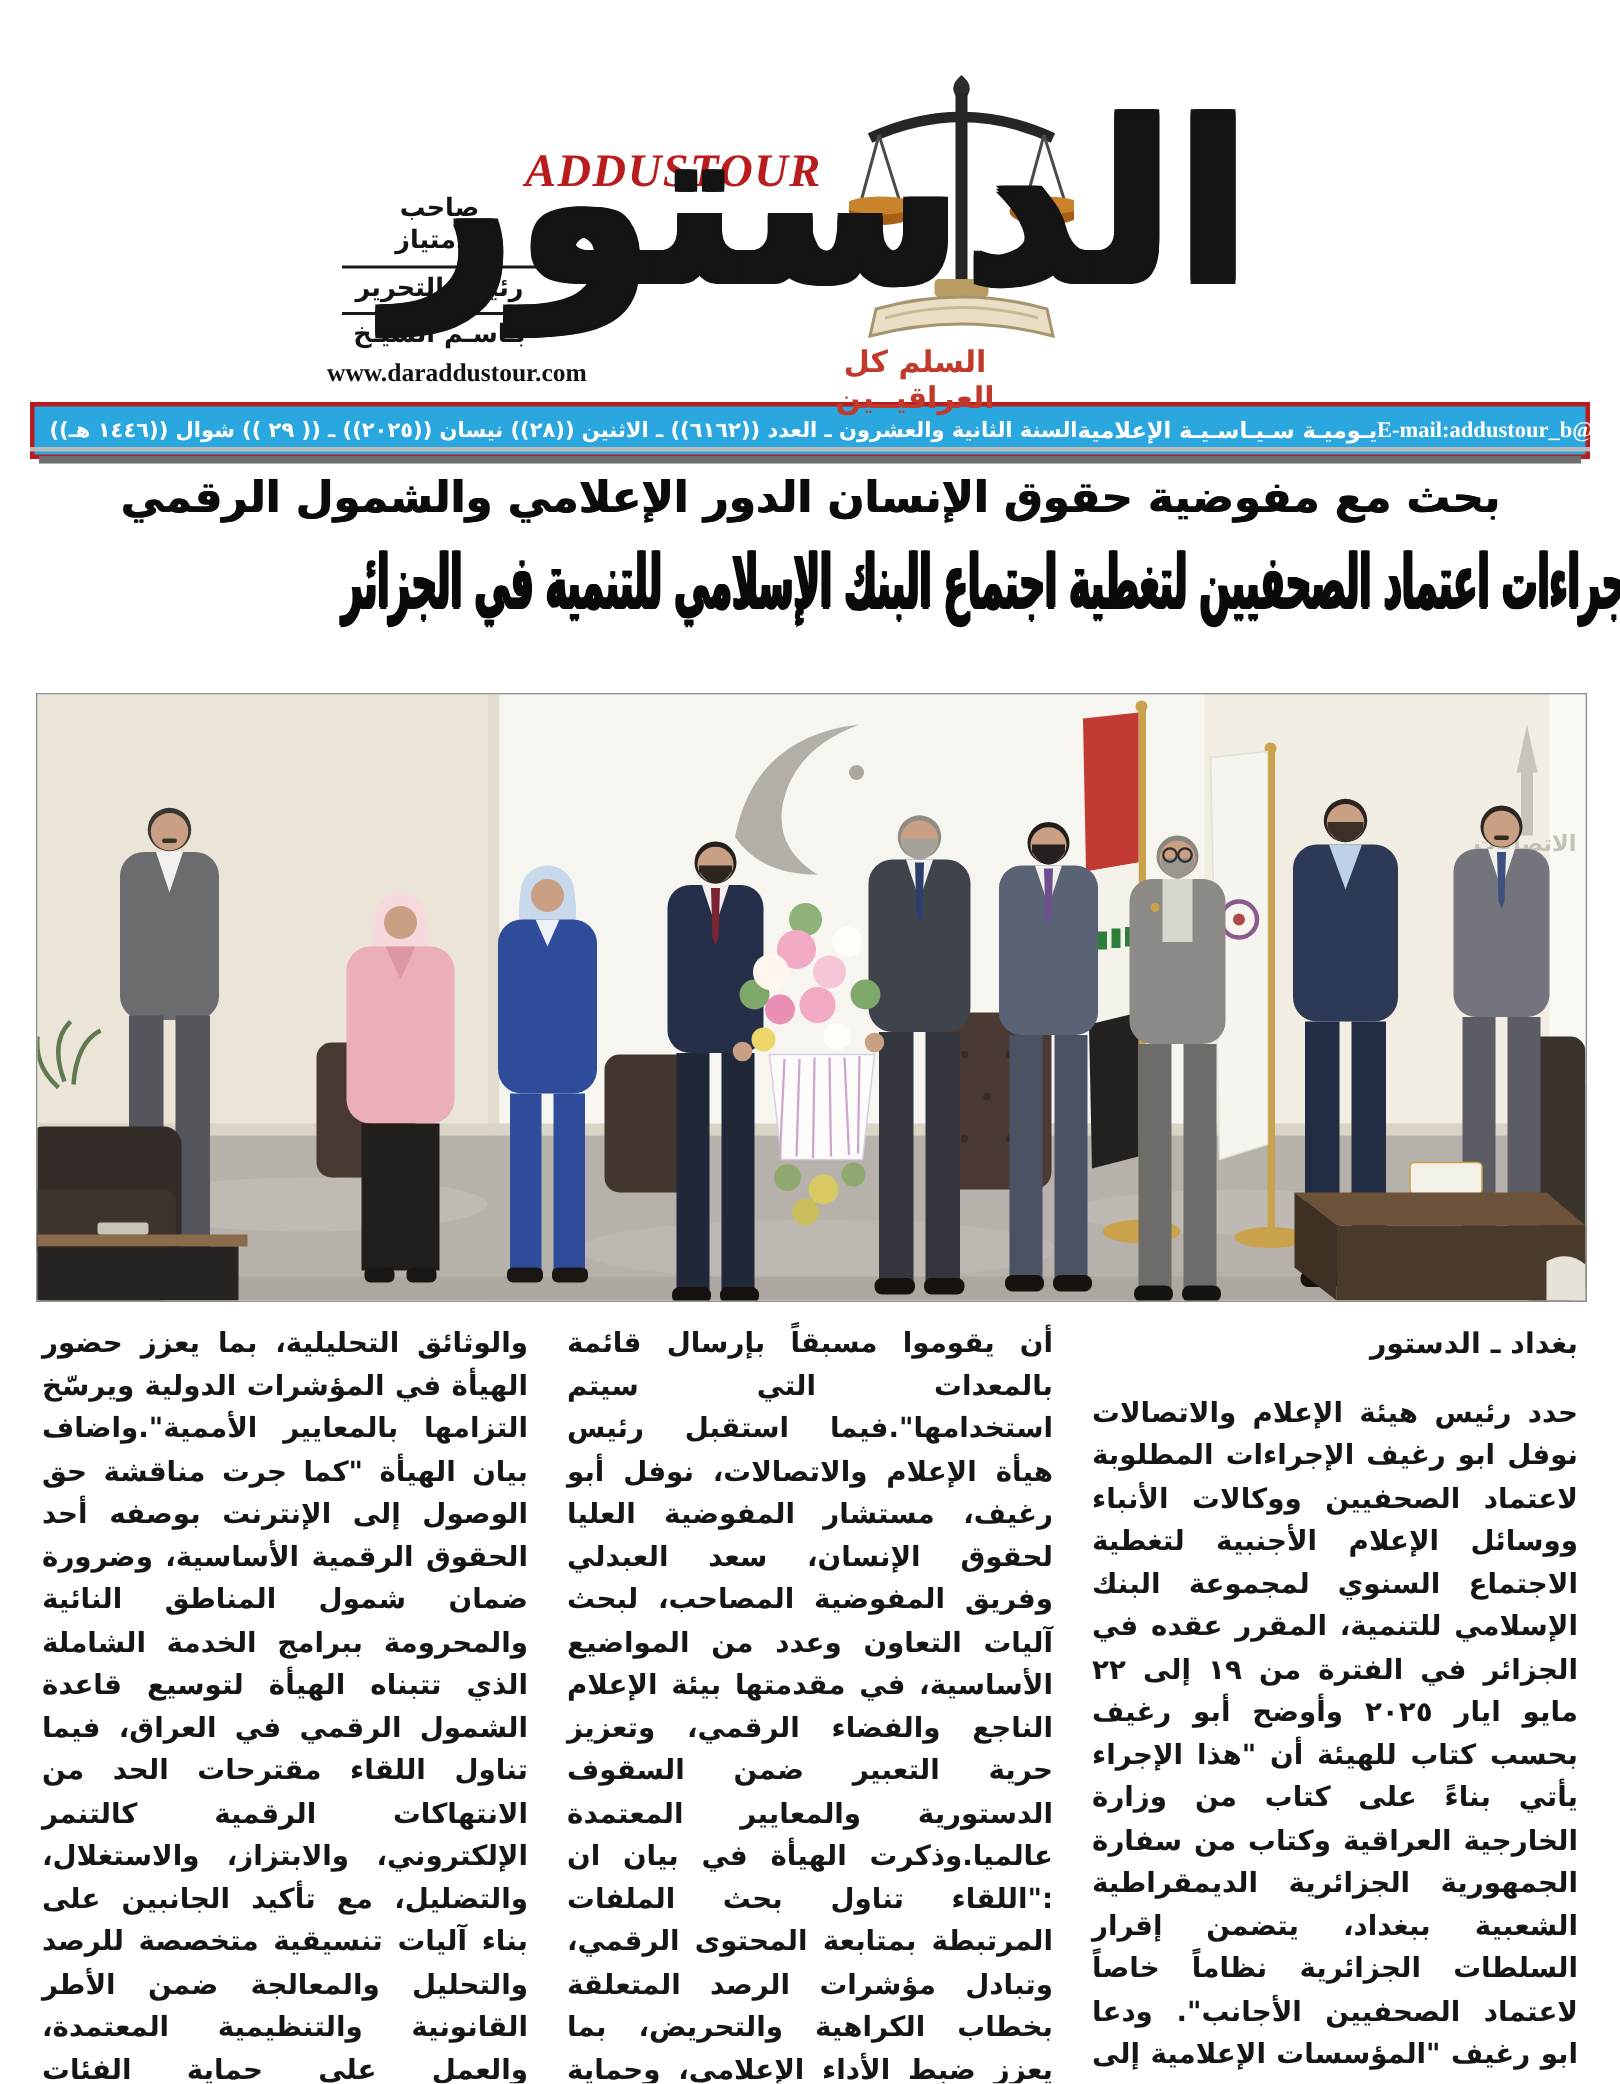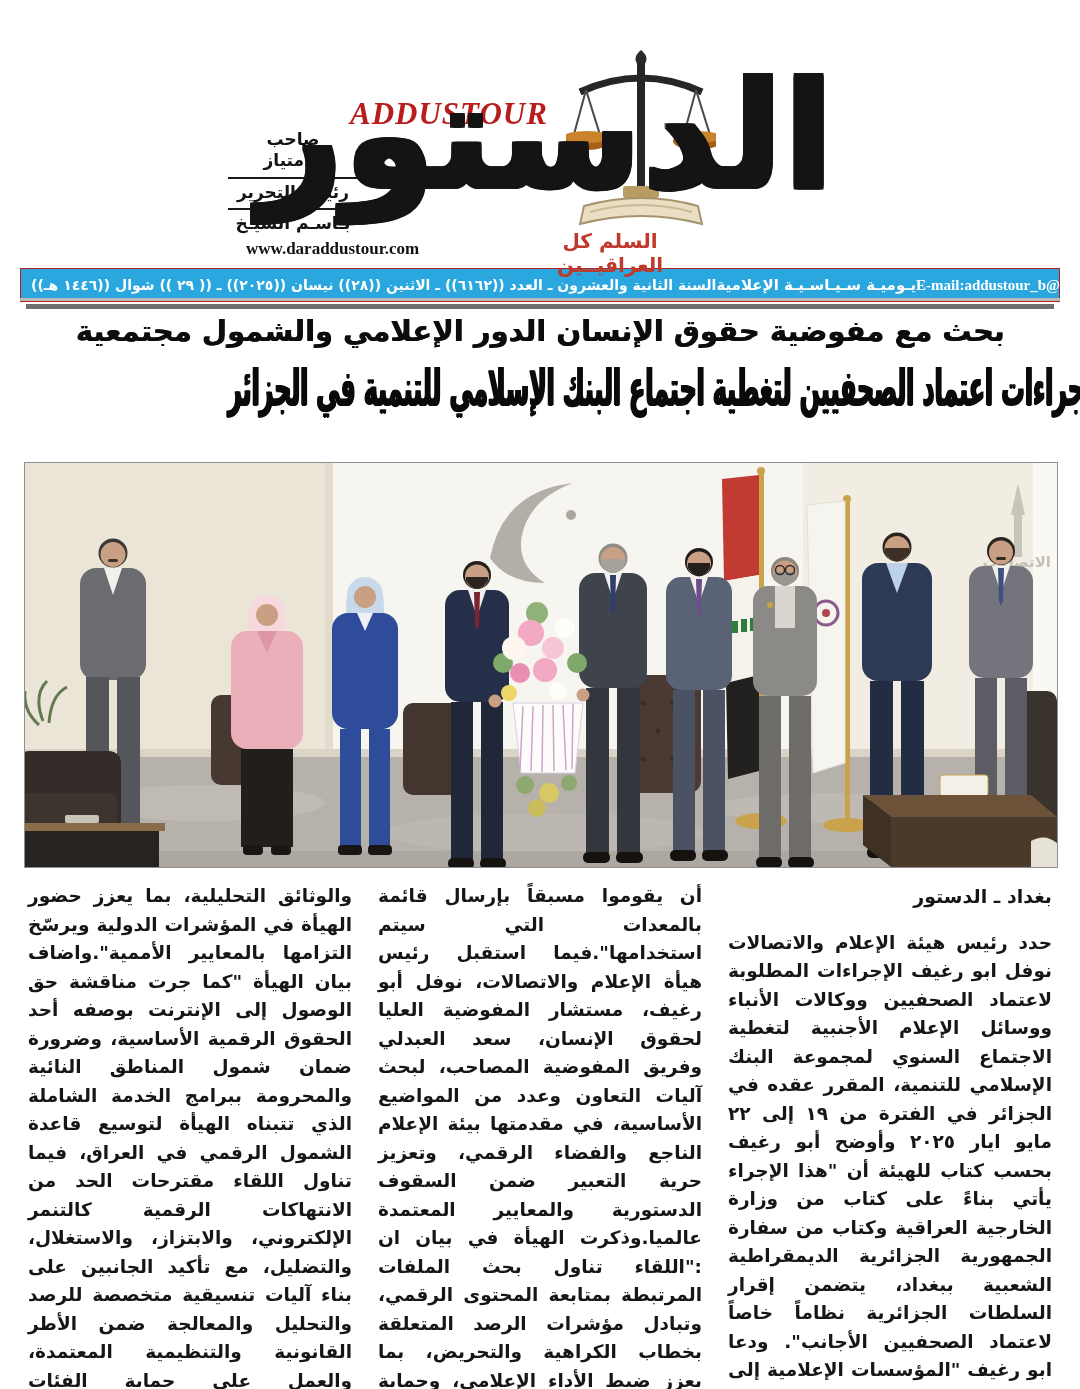--- a/index.html
+++ b/index.html
@@ -4,34 +4,34 @@
 <style>
   html,body{margin:0;padding:0;background:#fff;}
   .page{position:relative;width:1080px;height:1389px;background:#ffffff;overflow:hidden;
         font-family:"DejaVu Sans",sans-serif;color:#141414;}
   
   .publisher{position:absolute;left:228px;top:126px;width:130px;text-align:center;
              direction:rtl;font-weight:bold;font-size:17px;line-height:1.25;}
   .publisher .pline{padding:3px 6px 5px;}
   .publisher .pline.u{border-bottom:2px solid #1a1a1a;}
   .website{position:absolute;left:218px;top:239px;font-family:"Liberation Serif",serif;
-           font-weight:bold;font-size:17px;color:#111;margin-left:28px;}
+           font-weight:bold;font-size:17px;color:#111;}
   .latin-logo{position:absolute;left:350px;top:96px;font-family:"Liberation Serif",serif;
               font-style:italic;font-weight:bold;font-size:31px;letter-spacing:1px;color:#b91c1c;}
   .arabic-logo{position:absolute;left:322px;top:40px;width:512px;height:210px;
                direction:rtl;font-size:148px;line-height:1.3;font-weight:bold;color:#141414;z-index:2;
                text-shadow:2px 0 #141414,-2px 0 #141414,0 2px #141414,0 -2px #141414,
                            2px 2px #141414,-2px -2px #141414,2px -2px #141414,-2px 2px #141414;}
   .scales{position:absolute;left:566px;top:46px;width:150px;height:190px;z-index:1;}
   .slogan{position:absolute;left:530px;top:229px;width:160px;text-align:center;direction:rtl;
           color:#C0392B;font-weight:bold;font-size:20px;z-index:3;}
   
   .info-bar{position:absolute;left:20px;top:268px;width:1040px;height:26px;background:#2BA7E0;
             display:flex;align-items:center;justify-content:space-between;box-sizing:border-box;
-            padding:16px 10px;color:#ffffff;border:1px solid #b91c1c;}
+            padding:16px 10px;color:#ffffff;border:3px solid #b91c1c;}
   .info-bar .issue{direction:rtl;font-size:14px;font-weight:bold;white-space:nowrap;}
   .info-bar .ptype{direction:rtl;font-size:15px;font-weight:bold;white-space:nowrap;}
   .info-bar .email{font-family:"Liberation Serif",serif;font-weight:bold;font-size:15px;white-space:nowrap;}
   .rule1{position:absolute;left:20px;top:298px;width:1040px;height:3px;background:#bababa;}
   .rule2{position:absolute;left:26px;top:304px;width:1028px;height:5px;background:#6f6f6f;}
   
   .kicker{position:absolute;left:20px;top:314px;width:1040px;text-align:center;direction:rtl;
           font-weight:bold;font-size:29px;color:#0c0c0c;text-shadow:0.7px 0 #0c0c0c;}
   .mainhl-wrap{position:absolute;left:20px;top:358px;width:1040px;height:84px;text-align:center;}
   .mainhl{display:inline-block;white-space:nowrap;direction:rtl;font-weight:bold;font-size:33px;
@@ -79,21 +79,21 @@
   <div class="slogan">السلم كل العراقيــين</div>
 
   <div class="info-bar">
     <span class="issue">السنة الثانية والعشرون ـ العدد ((٦١٦٢)) ـ الاثنين ((٢٨)) نيسان ((٢٠٢٥)) ـ (( ٢٩ )) شوال ((١٤٤٦ هـ))</span>
     <span class="ptype">يـوميـة سـيـاسـيـة الإعلامية</span>
     <span class="email">E-mail:addustour_b@yahoo.com</span>
   </div>
   <div class="rule1"></div>
   <div class="rule2"></div>
 
-  <div class="kicker">بحث مع مفوضية حقوق الإنسان الدور الإعلامي والشمول مجتمعية</div>
+  <div class="kicker">بحث مع مفوضية حقوق الإنسان الدور الإعلامي والشمول الرقمي</div>
   <div class="mainhl-wrap">
     <span class="mainhl fitline" style="transform: scale(0.714286, 1.5); transform-origin: center top;">أبو رغيف يحدد إجراءات اعتماد الصحفيين لتغطية اجتماع البنك الإسلامي للتنمية في الجزائر</span>
   </div>
 
   <div class="photo">
     <svg viewBox="0 0 1032 404" preserveAspectRatio="none">
 
       <rect width="1032" height="404" fill="#F1EDE3"></rect>
       <rect x="0" width="300" height="404" fill="#EBE5D8"></rect>
       <rect x="300" width="8" height="300" fill="#E2DCCD"></rect>

